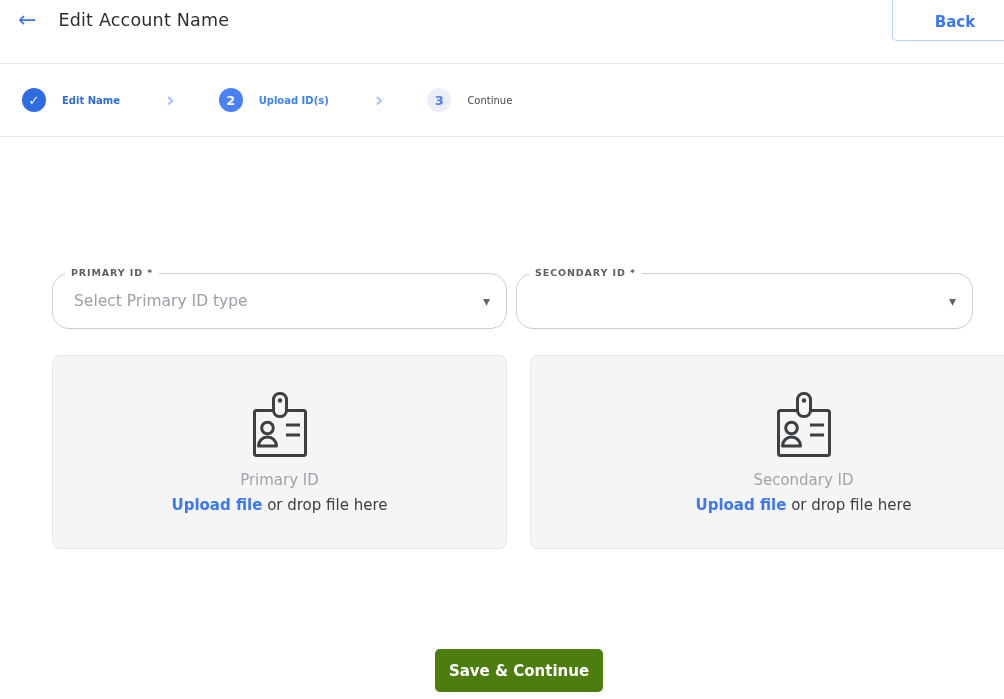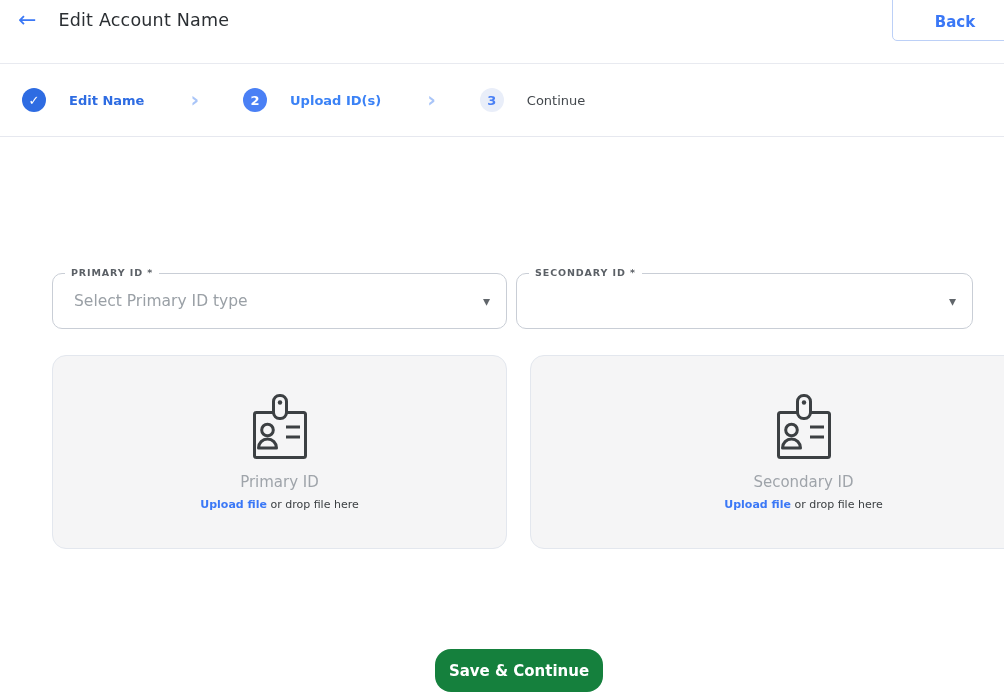--- a/index.html
+++ b/index.html
@@ -19,49 +19,49 @@
 
   
   .stepper { height:73px; border-bottom:1px solid #e6e8ef; display:flex; align-items:center;
     padding-left:22px; background:#fff; }
   .step { display:flex; align-items:center; cursor:pointer; }
   .step-circle { width:24px; height:24px; border-radius:50%; display:flex; align-items:center;
     justify-content:center; font-size:13px; font-weight:700; flex:0 0 auto; }
   .step-circle.completed { background:#2e6ce2; color:#fff; font-size:13px; }
   .step-circle.active { background:#4a80f5; color:#fff; }
   .step-circle.upcoming { background:#e9eef9; color:#4a80f5; }
-  .step-label { margin-left:23px; font-size:13px; }
+  .step-label { margin-left:16px; font-size:10px; }
   .step-label.completed { color:#2e6ce2; font-weight:600; }
   .step-label.active { color:#3b82f6; font-weight:700; }
   .step-label.upcoming { color:#43484d; font-weight:400; }
   .step-sep { color:#a9c5f8; font-size:21px; font-weight:700; margin:0 44px 0 46px; line-height:1; }
 
   
   .content { position:relative; }
   .select-field { position:absolute; height:56px; background:#fff; border:1px solid #c9ced6;
-    border-radius:10px; display:flex; align-items:center; cursor:pointer; }
+    border-radius:17px; display:flex; align-items:center; cursor:pointer; }
   .select-field.primary { left:52px; top:136px; width:455px; }
   .select-field.secondary { left:516px; top:136px; width:457px; }
   .select-label { position:absolute; top:-7px; left:12px; background:#fff; padding:0 6px;
     font-size:9.5px; font-weight:700; letter-spacing:.9px; color:#5b6066; }
   .select-placeholder { margin-left:21px; font-size:15.5px; color:#9aa0a6; }
   .select-arrow { position:absolute; right:16px; color:#61666b; font-size:14px; }
 
   .dropzone { position:absolute; top:218px; height:194px; background:#f5f5f6;
-    border:1px solid #e3e7ee; border-radius:14px; display:flex; flex-direction:column;
+    border:1px solid #e3e7ee; border-radius:8px; display:flex; flex-direction:column;
     align-items:center; justify-content:center; cursor:pointer; }
   .dropzone.primary { left:52px; width:455px; }
   .dropzone.secondary { left:530px; width:547px; }
   .dz-icon { margin-bottom:10px; }
   .dz-caption { font-size:15px; color:#9fa4aa; }
-  .dz-line { margin-top:7px; font-size:11px; color:#3c4043; }
+  .dz-line { margin-top:7px; font-size:15px; color:#3c4043; }
   .dz-link { color:#3b78f6; font-weight:700; cursor:pointer; }
 
   .save-btn { position:absolute; left:435px; top:512px; width:168px; height:43px;
-    background:#15803d; border:none; border-radius:16px; color:#fff;
+    background:#4d7c0f; border:none; border-radius:5px; color:#fff;
     font-size:15px; font-weight:700; font-family:inherit; cursor:pointer; }
 </style>
 </head>
 <body>
 
 <div class="page">
 
   <div class="header">
     <div class="header-left">
       <span class="back-arrow">←</span>

